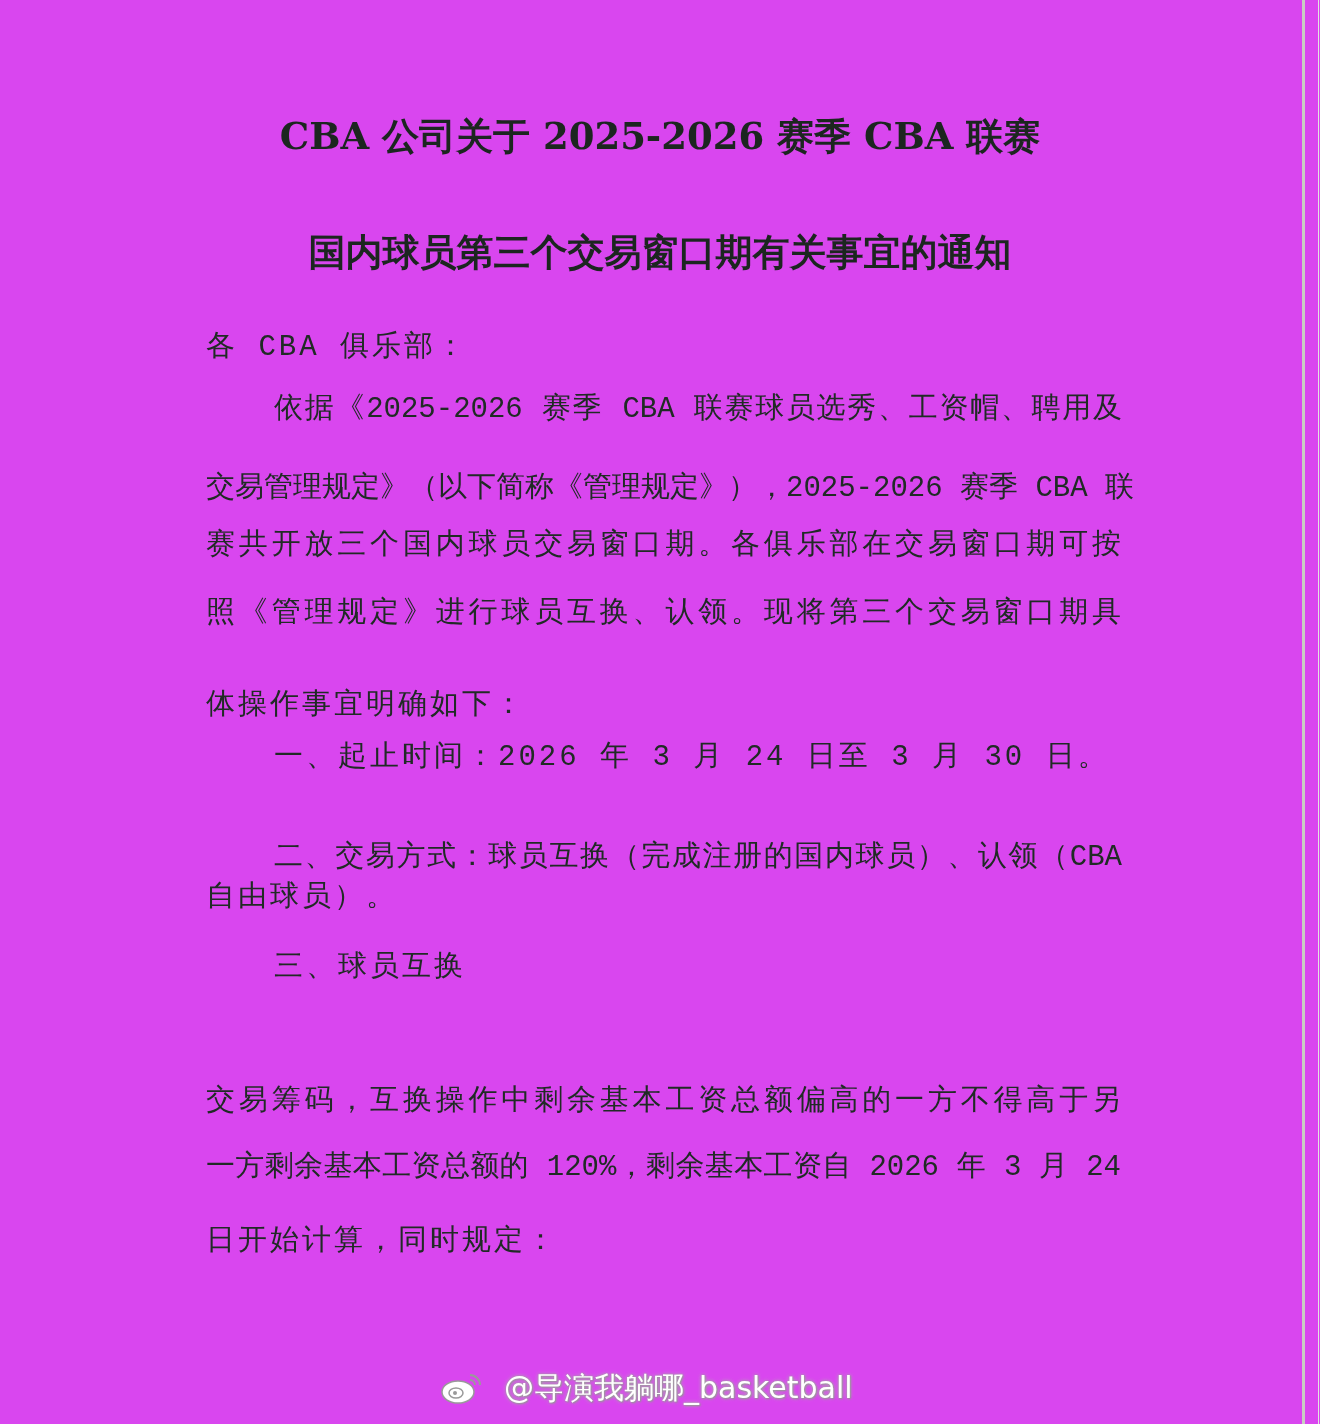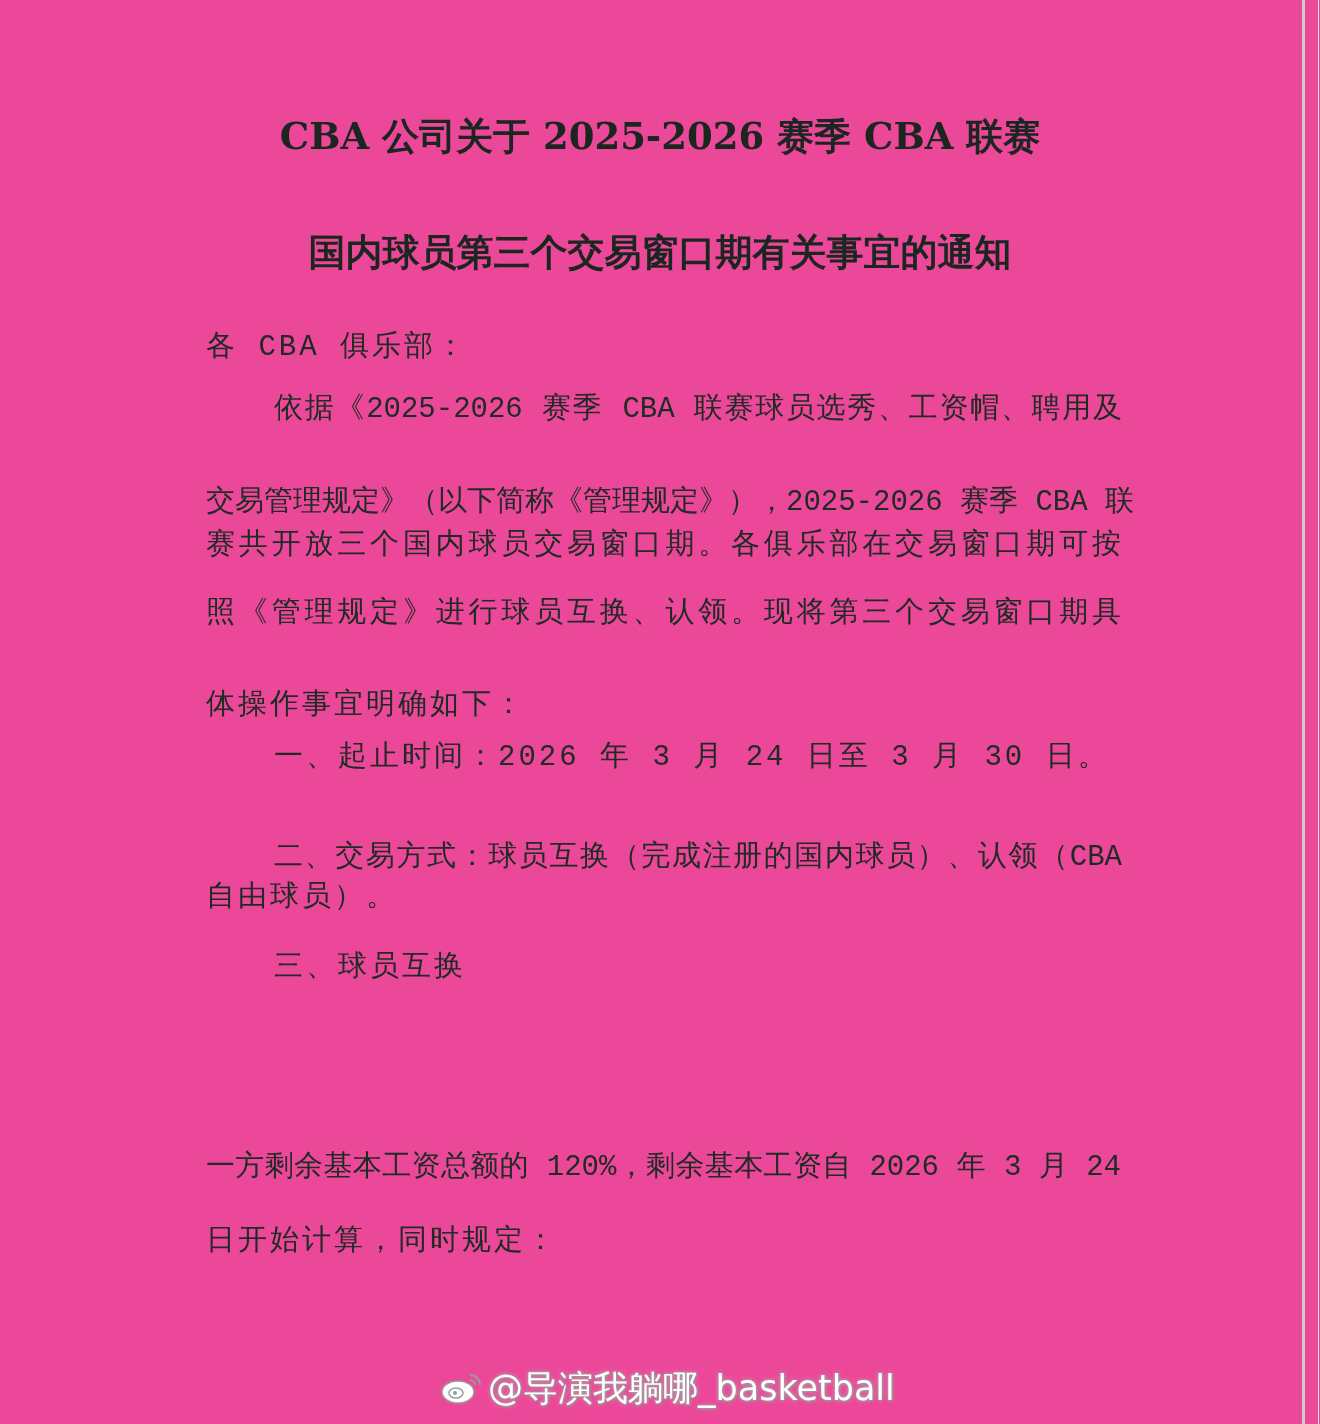--- a/index.html
+++ b/index.html
@@ -12,21 +12,21 @@
     height: 1424px;
     position: relative;
     overflow: hidden;
     font-family: "DejaVu Serif", "Liberation Serif", serif;
     color: #1f2a24;
   }
   .page {
     position: absolute;
     left: 0; top: 0;
     width: 1320px; height: 1424px;
-    background: #ec4899;
+    background: #d946ef;
   }
   .edge-line {
     position: absolute;
     top: 0;
     left: 1302px;
     width: 3px;
     height: 1424px;
     background: #c9cdc3;
   }
   .edge-line-outer {
@@ -64,24 +64,24 @@
     text-align-last: justify;
     letter-spacing: 0;
   }
   .watermark {
     position: absolute;
     left: 440px;
     top: 1368px;
     height: 40px;
     display: flex;
     align-items: center;
-    gap: 4px;
+    gap: 20px;
     color: #ffffff;
     font-family: "DejaVu Sans", "Liberation Sans", sans-serif;
-    font-size: 35px;
+    font-size: 30px;
     text-shadow: 0 0 2px #9a9a9a, 0 0 4px #b5b5b5, 1px 1px 2px #8a8a8a;
     white-space: nowrap;
   }
   .weibo-icon {
     width: 44px;
     height: 34px;
     position: relative;
   }
   .weibo-icon svg { display: block; }
 </style>
@@ -92,31 +92,32 @@
 
   <div class="edge-line"></div>
   <div class="edge-line-outer"></div>
 
   <div class="title-line" style="top:118px;">CBA 公司关于 2025-2026 赛季 CBA 联赛</div>
   <div class="title-line" style="top:194px;margin-top:40px;">国内球员第三个交易窗口期有关事宜的通知</div>
 
   <div class="line" style="left:206px; top:333px;">各 CBA 俱乐部：</div>
 
   <div class="line justify" style="left:274px; top:395px; width:848px;">依据《2025-2026 赛季 CBA 联赛球员选秀、工资帽、聘用及</div>
-  <div class="line justify" style="left:206px; top:488px;">交易管理规定》（以下简称《管理规定》），2025-2026 赛季 CBA 联</div>
+  <div class="line justify" style="left:206px; top:474px;">交易管理规定》（以下简称《管理规定》），2025-2026 赛季 CBA 联</div>
   <div class="line justify" style="left:206px; top:531px;">赛共开放三个国内球员交易窗口期。各俱乐部在交易窗口期可按</div>
   <div class="line justify" style="left:206px; top:599px;">照《管理规定》进行球员互换、认领。现将第三个交易窗口期具</div>
   <div class="line" style="left:206px; top:671px;margin-top:20px;">体操作事宜明确如下：</div>
 
   <div class="line" style="left:274px; top:743px;">一、起止时间：2026 年 3 月 24 日至 3 月 30 日。</div>
 
   <div class="line justify" style="left:274px; top:807px; width:848px;margin-top:36px;">二、交易方式：球员互换（完成注册的国内球员）、认领（CBA</div>
   <div class="line" style="left:206px; top:883px;">自由球员）。</div>
 
   <div class="line" style="left:274px; top:953px;">三、球员互换</div>
+  <div class="line justify" style="left:206px; top:1087px;">交易筹码，互换操作中剩余基本工资总额偏高的一方不得高于另</div>
   <div class="line justify" style="left:206px; top:1153px;">一方剩余基本工资总额的 120%，剩余基本工资自 2026 年 3 月 24</div>
   <div class="line" style="left:206px; top:1227px;">日开始计算，同时规定：</div>
 
   <div class="watermark">
     <span class="weibo-icon">
       <svg width="44" height="34" viewBox="0 0 44 34">
         <ellipse cx="18" cy="21" rx="16" ry="11" fill="#ffffff" stroke="#9a9a9a" stroke-width="1.5"></ellipse>
         <ellipse cx="16" cy="22" rx="7" ry="5" fill="none" stroke="#9a9a9a" stroke-width="1.5"></ellipse>
         <circle cx="15" cy="22" r="2" fill="#9a9a9a"></circle>
         <path d="M30 4 A10 10 0 0 1 40 14" fill="none" stroke="#9a9a9a" stroke-width="2"></path>

